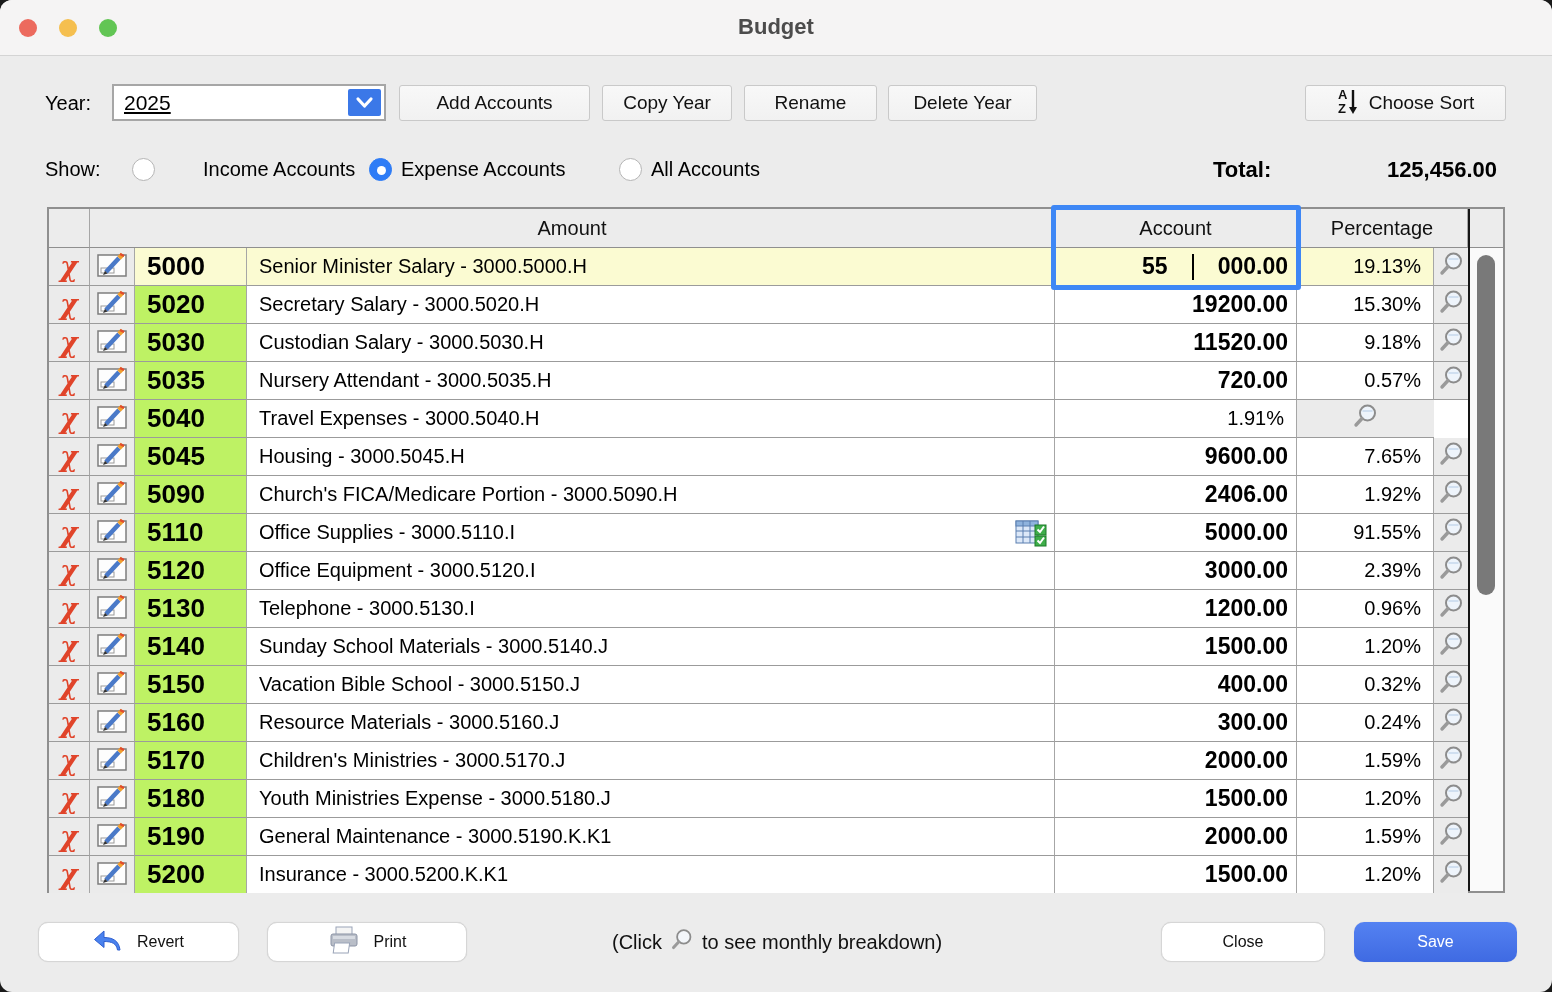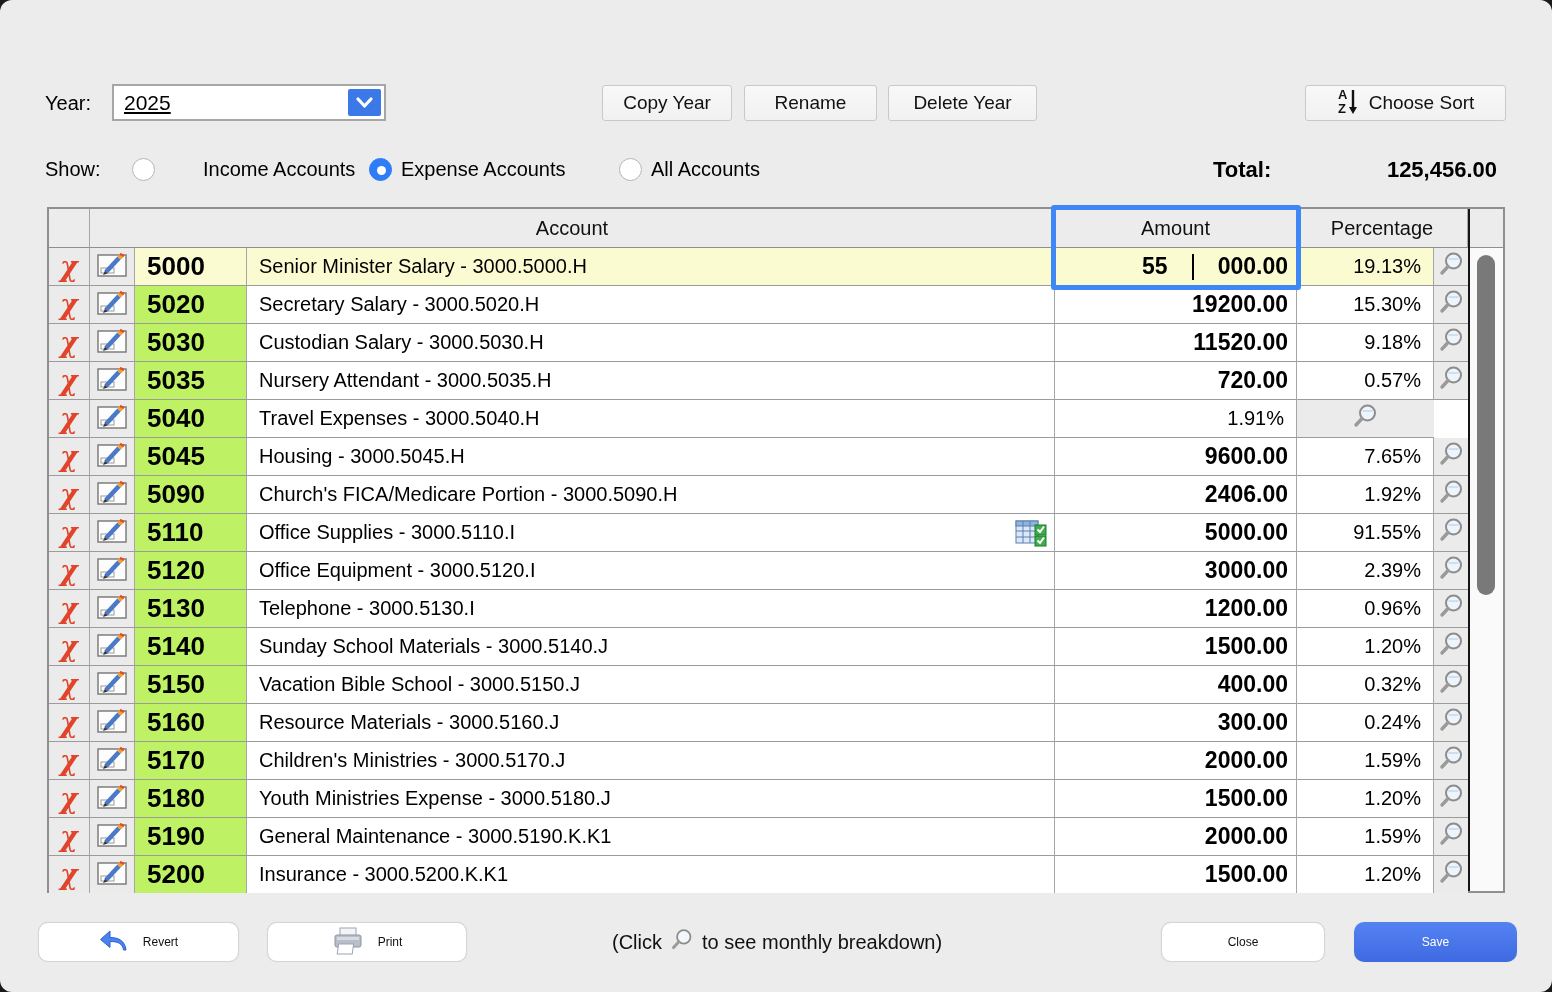--- a/index.html
+++ b/index.html
@@ -51,42 +51,51 @@
   .trow.sel .c-num,.trow.sel .c-name,.trow.sel .c-amt,.trow.sel .c-pct{background:#fbfbd2;}
   .chi{font-family:"DejaVu Serif",serif;font-style:italic;font-weight:bold;font-size:27px;color:#e0442a;line-height:1;}
   .grid-ic{position:absolute;right:6px;top:5px;display:none;}
   .trow.hasgrid .grid-ic{display:block;}
   .divider-v{position:absolute;left:1419px;top:0;bottom:0;width:2px;background:#151515;}
   .scroll-track{position:absolute;left:1421px;top:39px;width:33px;bottom:0;background:#fafafa;}
   .scroll-thumb{position:absolute;left:7px;top:7px;width:18px;height:340px;border-radius:9px;background:#797979;}
   .focus-ring{position:absolute;left:1002px;top:-4px;width:250px;height:85px;border:5px solid #3e87f5;border-radius:3px;pointer-events:none;z-index:6;}
   .caret{display:inline-block;width:2px;height:26px;background:#000;vertical-align:-4px;}
   
-  .fbtn{position:absolute;top:922px;height:40px;background:#fff;border:1px solid #d6d6d6;border-radius:10px;font-size:12px;color:#111;display:flex;align-items:center;justify-content:center;gap:14px;box-shadow:0 0 1px rgba(0,0,0,.15);}
+  .fbtn{position:absolute;top:922px;height:40px;background:#fff;border:1px solid #d6d6d6;border-radius:10px;font-size:16px;color:#111;display:flex;align-items:center;justify-content:center;gap:14px;box-shadow:0 0 1px rgba(0,0,0,.15);}
   .btn-revert{left:38px;width:201px;}
   .btn-print{left:267px;width:200px;}
   .btn-close{left:1161px;width:164px;}
   .btn-save{left:1354px;width:163px;background:linear-gradient(#5482f2,#3f6ae2);border:none;color:#fff;}
   .hint{position:absolute;left:612px;top:926px;width:420px;height:32px;display:flex;align-items:center;gap:8px;font-size:20px;color:#111;}
 </style>
 </head>
 <body>
 
 <div class="window">
 
+  <div class="titlebar">
+    <span class="tl red"></span>
+    <span class="tl yellow"></span>
+    <span class="tl green"></span>
+    <div class="wtitle">Budget</div>
+  </div>
 
   <span class="lbl year-label">Year:</span>
   <div class="year-select">
     <span class="year-value">2025</span>
     <span class="chev-btn">
       <svg width="33" height="27" viewBox="0 0 33 27">
           <polyline points="10,10 16.5,17 23,10" fill="none" stroke="#fff" stroke-width="3.2" stroke-linecap="round" stroke-linejoin="round"></polyline>
         </svg>
     </span>
   </div>
+  <button class="tbtn btn-add">
+      <span>Add Accounts</span>
+    </button>
   <button class="tbtn btn-copy">
       <span>Copy Year</span>
     </button>
   <button class="tbtn btn-rename">
       <span>Rename</span>
     </button>
   <button class="tbtn btn-delyear">
       <span>Delete Year</span>
     </button>
   <button class="tbtn btn-sort">
@@ -113,22 +122,22 @@
   <div class="radio r3">
     <span class="circle"></span>
     <span class="rlbl">All Accounts</span>
   </div>
   <span class="total-label">Total:</span>
   <span class="total-value">125,456.00</span>
 
   <div class="table">
     <div class="thead">
       <div class="hc"></div>
+      <div class="hc">Amount</div>
       <div class="hc">Account</div>
-      <div class="hc">Amount</div>
       <div class="hc">Percentage</div>
       <div class="hc" style="border-right:none;"></div>
     </div>
     <div class="tbody" id="tbody">
         <div class="trow sel">
       <div class="cell c-del">
         <span class="chi">χ</span>
       </div>
       <div class="cell c-edit">
         <span>

